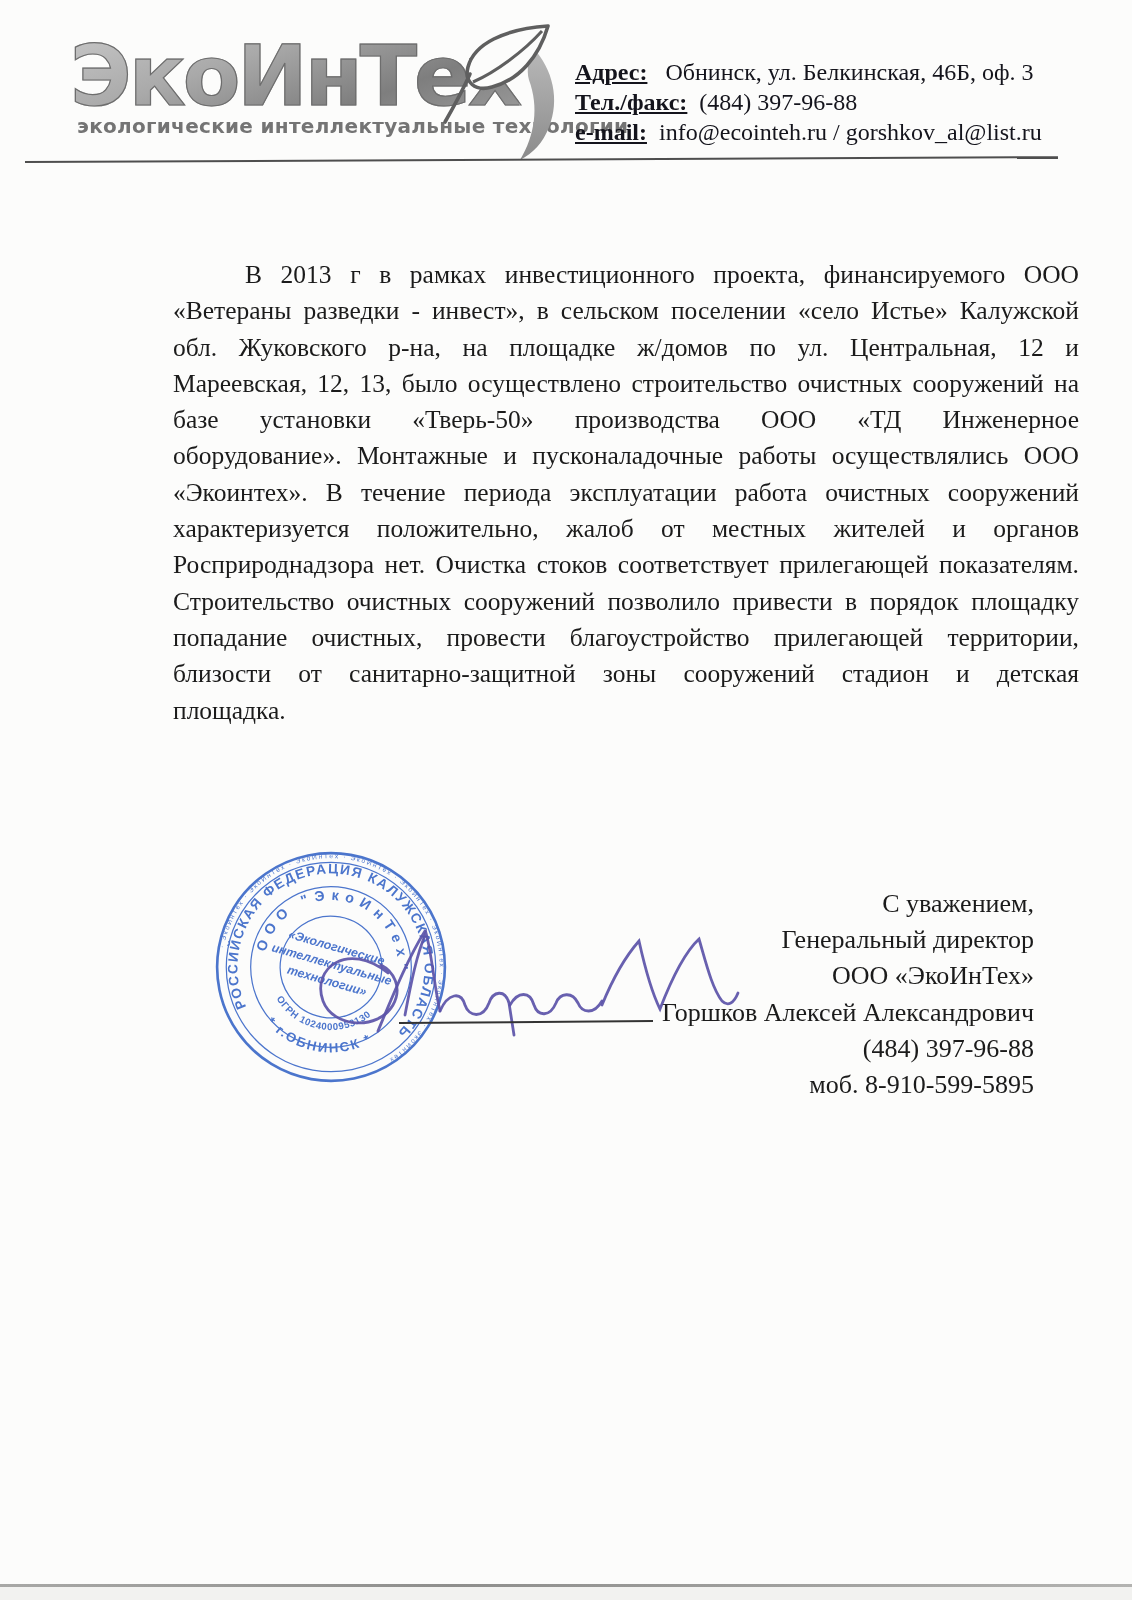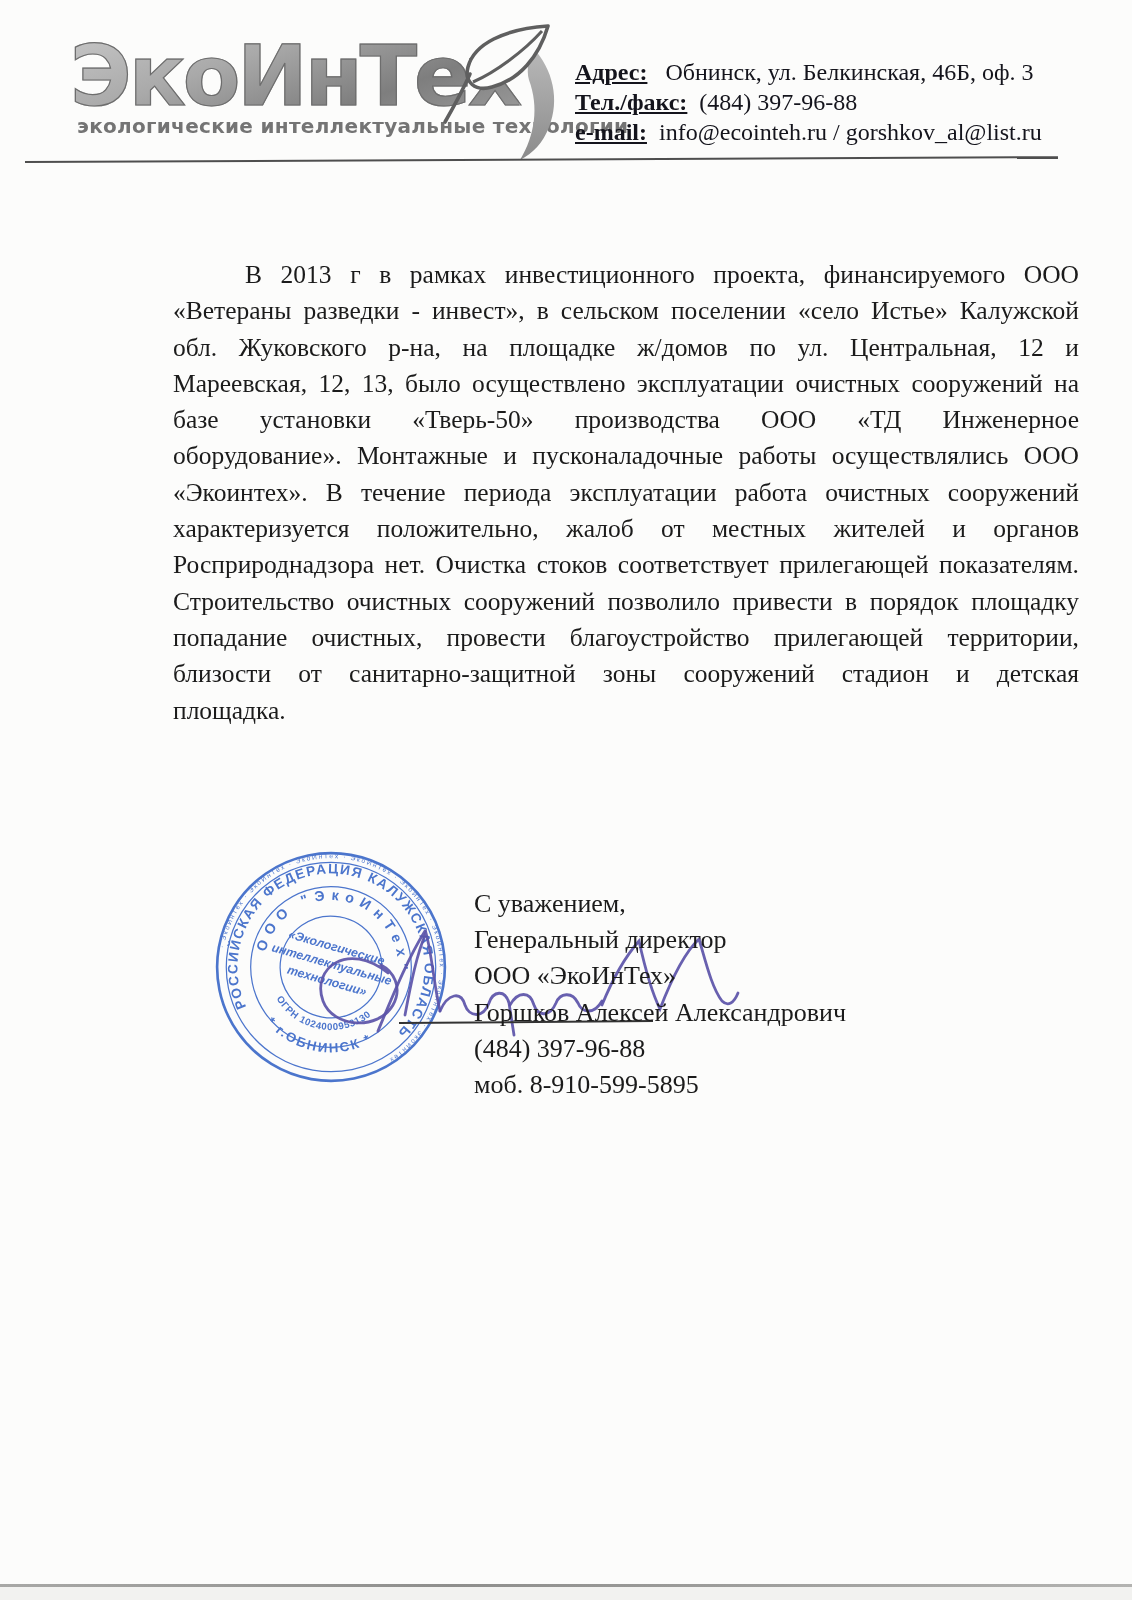--- a/index.html
+++ b/index.html
@@ -56,21 +56,21 @@
   
   .signature{position:absolute; left:293px; top:913px; width:452px; height:138px;}
   .signature path{fill:none; stroke:#5b52a8; stroke-width:2.8; stroke-linecap:round; opacity:0.92;}
   .sig-line{
     position:absolute; left:399px; top:1021px; width:254px; height:2px;
     background:#333; transform:rotate(-0.5deg);
   }
   
   .closing{
     position:absolute; right:98px; top:886px; width:560px;
-    font-size:26px; line-height:36.2px; color:#1b1b1b;
+    text-align:right; font-size:26px; line-height:36.2px; color:#1b1b1b;
   }
   
   .scan-edge{position:absolute; left:0; top:1584px; width:1132px; height:3px;
     background:linear-gradient(90deg,#a8a8a6,#8e8e8c 40%,#b3b3b1);}
   .scan-below{position:absolute; left:0; top:1587px; width:1132px; height:13px; background:#f2f2f0;}
 </style>
 </head>
 <body>
 
 <div class="page">
@@ -107,21 +107,21 @@
       <span>info@ecointeh.ru / gorshkov_al@list.ru</span>
     </div>
   </div>
 
   <div class="divider"></div>
 
   <div class="letter-body">
     <div class="bodyline first">В 2013 г в рамках инвестиционного проекта, финансируемого ООО</div>
     <div class="bodyline">«Ветераны разведки - инвест», в сельском поселении «село Истье» Калужской</div>
     <div class="bodyline">обл. Жуковского р-на, на площадке ж/домов по ул. Центральная, 12 и</div>
-    <div class="bodyline">Мареевская, 12, 13, было осуществлено эксплуатации очистных сооружений на</div>
+    <div class="bodyline">Мареевская, 12, 13, было осуществлено строительство очистных сооружений на</div>
     <div class="bodyline">базе установки «Тверь-50» производства ООО «ТД Инженерное</div>
     <div class="bodyline">оборудование». Монтажные и пусконаладочные работы осуществлялись ООО</div>
     <div class="bodyline">«Экоинтех». В течение периода эксплуатации работа очистных сооружений</div>
     <div class="bodyline">характеризуется положительно, жалоб от местных жителей и органов</div>
     <div class="bodyline">Росприроднадзора нет. Очистка стоков соответствует прилегающей показателям.</div>
     <div class="bodyline">Строительство очистных сооружений позволило привести в порядок площадку</div>
     <div class="bodyline">попадание очистных, провести благоустройство прилегающей территории,</div>
     <div class="bodyline">близости от санитарно-защитной зоны сооружений стадион и детская</div>
     <div class="bodyline last">площадка.</div>
   </div>

